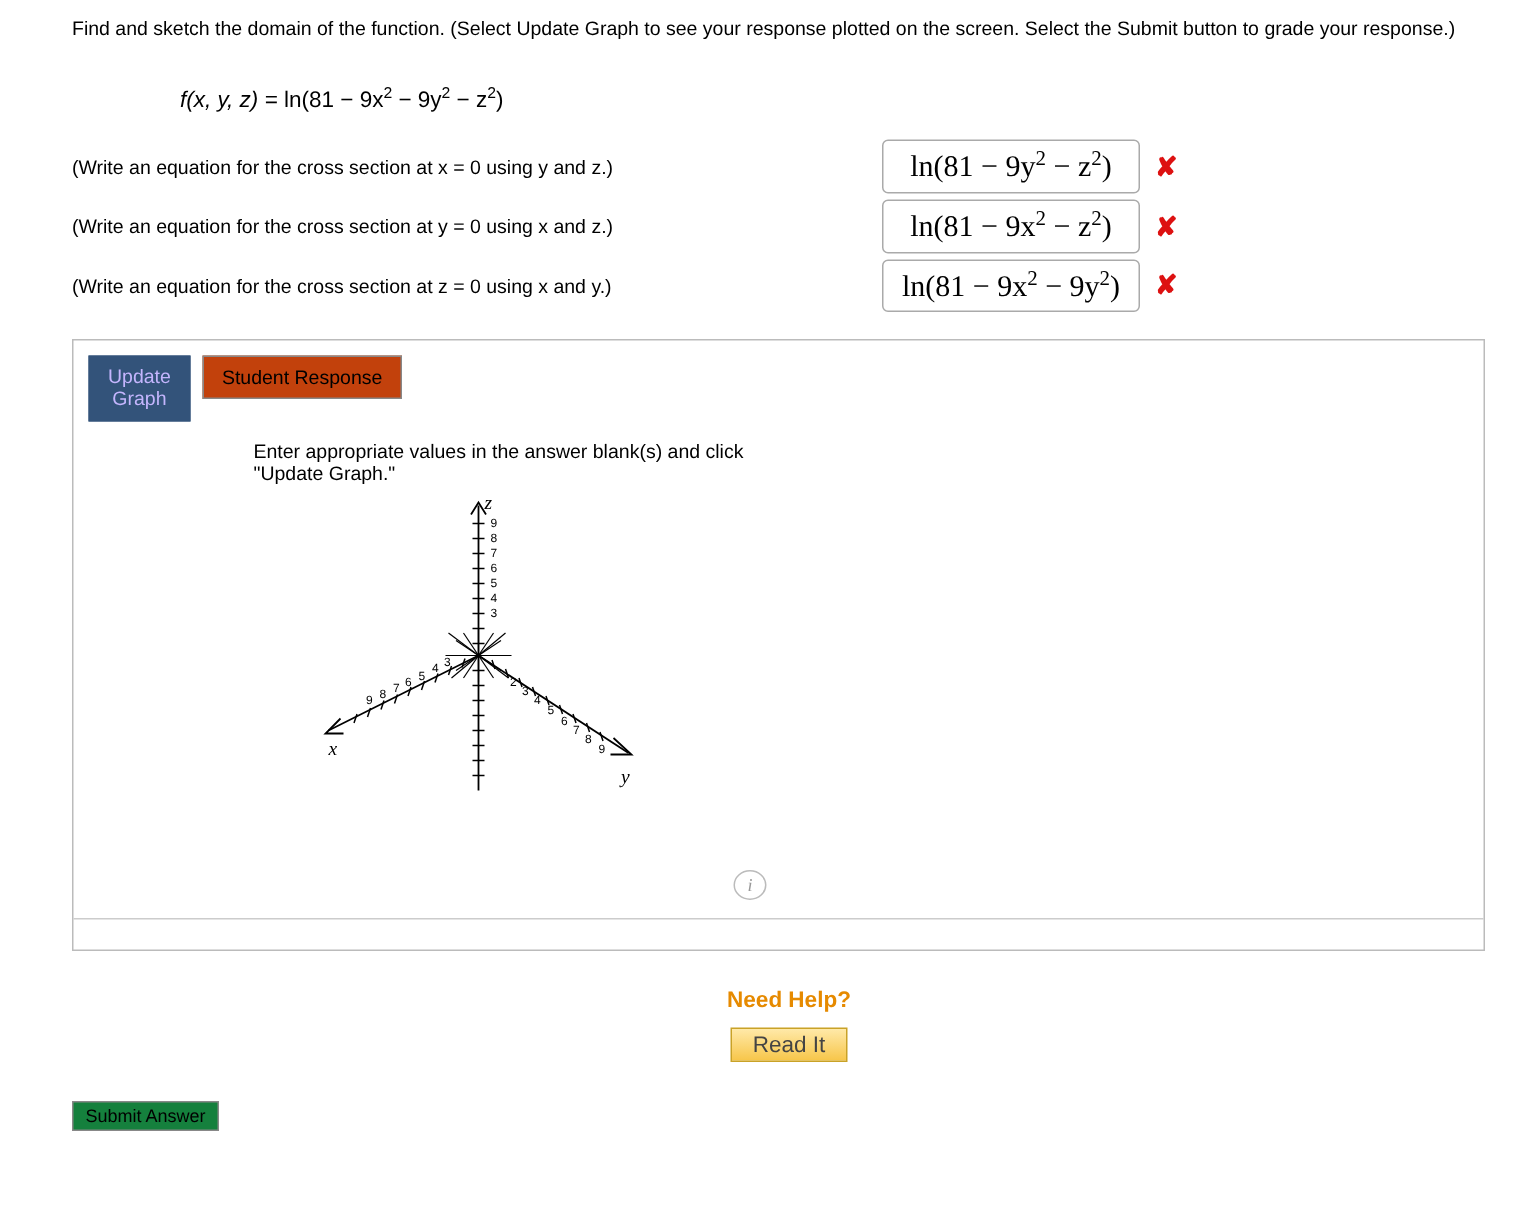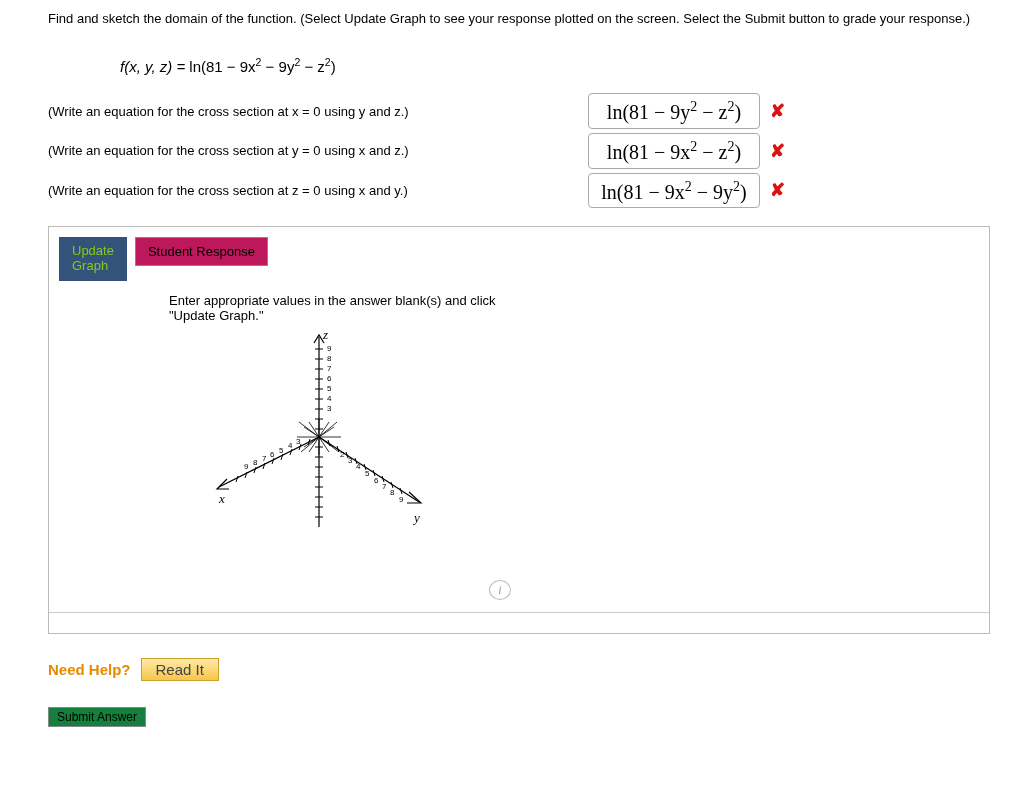--- a/index.html
+++ b/index.html
@@ -50,26 +50,27 @@
     display: flex;
     align-items: flex-start;
     padding: 10px 0 0 10px;
     gap: 8px;
   }
   .tab {
     border: 1px solid #888;
     padding: 6px 12px;
     font-size: 13px;
     cursor: pointer;
-    background: #be185d;
+    background: #c2410c;
   }
   .tab.active {
     background: #33537a;
-    color: #84cc16;
+    color: #c4b5fd;
     border-color: #33537a;
+    text-align: center;
     line-height: 1.15;
   }
   .graph-instructions {
     margin: 12px 0 4px 120px;
     font-size: 13px;
     width: 340px;
   }
   .axes-wrap {
     margin-left: 140px;
     margin-top: 0;
@@ -94,20 +95,21 @@
     margin: 4px 0 10px 0;
   }
   .need-help {
     color: #e68a00;
     font-weight: bold;
     font-size: 15px;
     margin-top: 24px;
     display: flex;
     align-items: center;
     gap: 10px;
+    flex-direction: column;
   }
   .readit-btn {
     background: linear-gradient(#ffe9a8, #f7c64a);
     border: 1px solid #c9a227;
     color: #444;
     padding: 2px 14px;
     font-size: 15px;
     cursor: pointer;
     font-weight: normal;
   }

